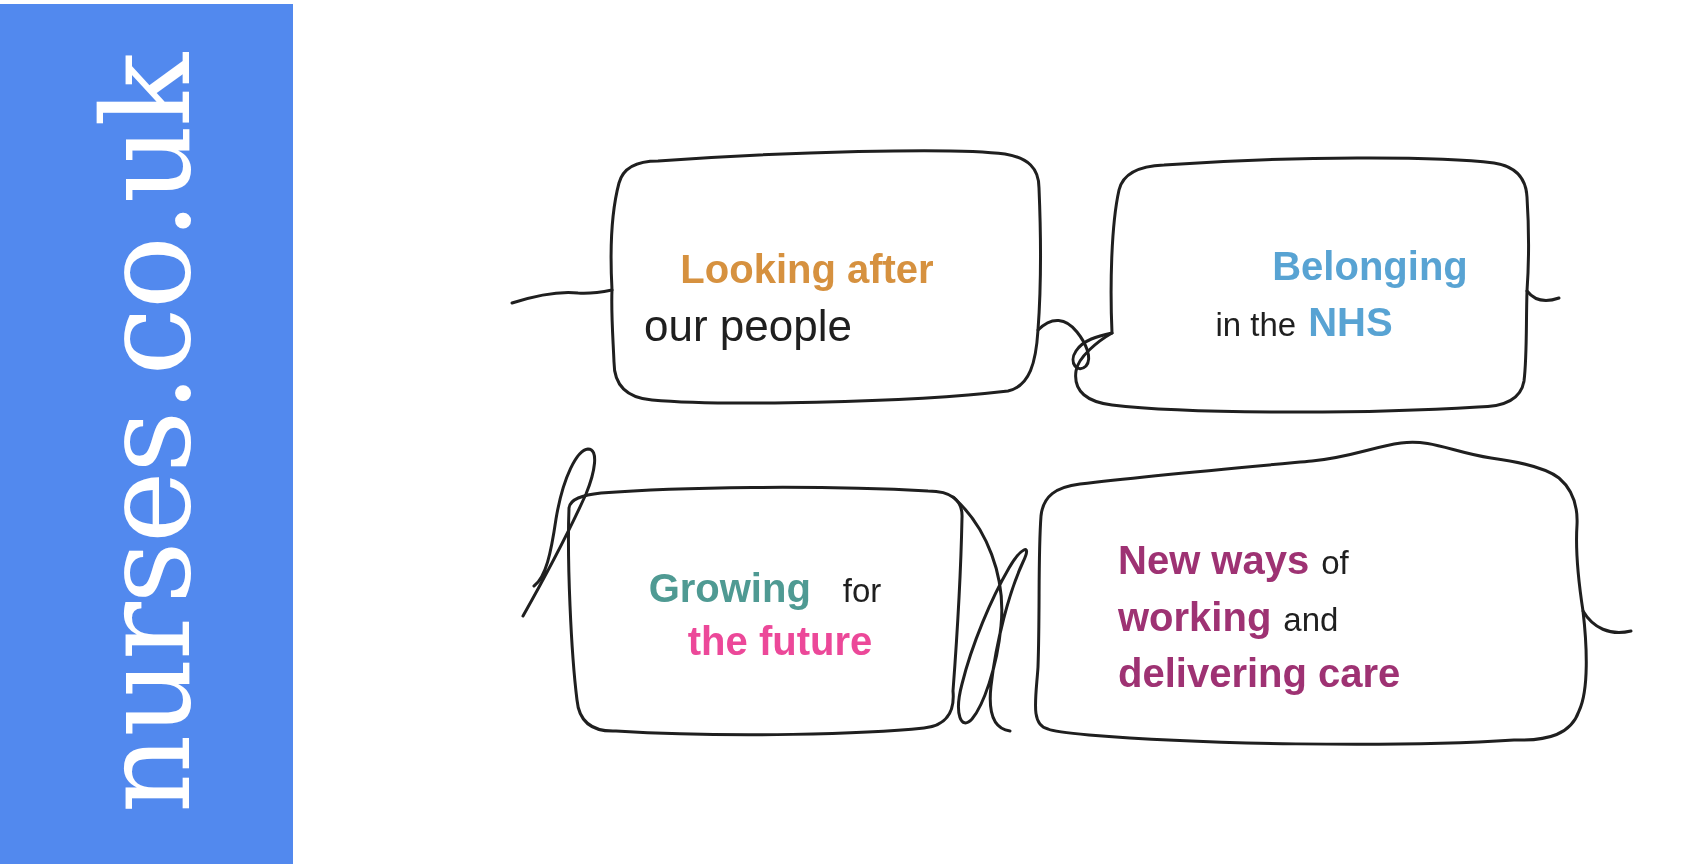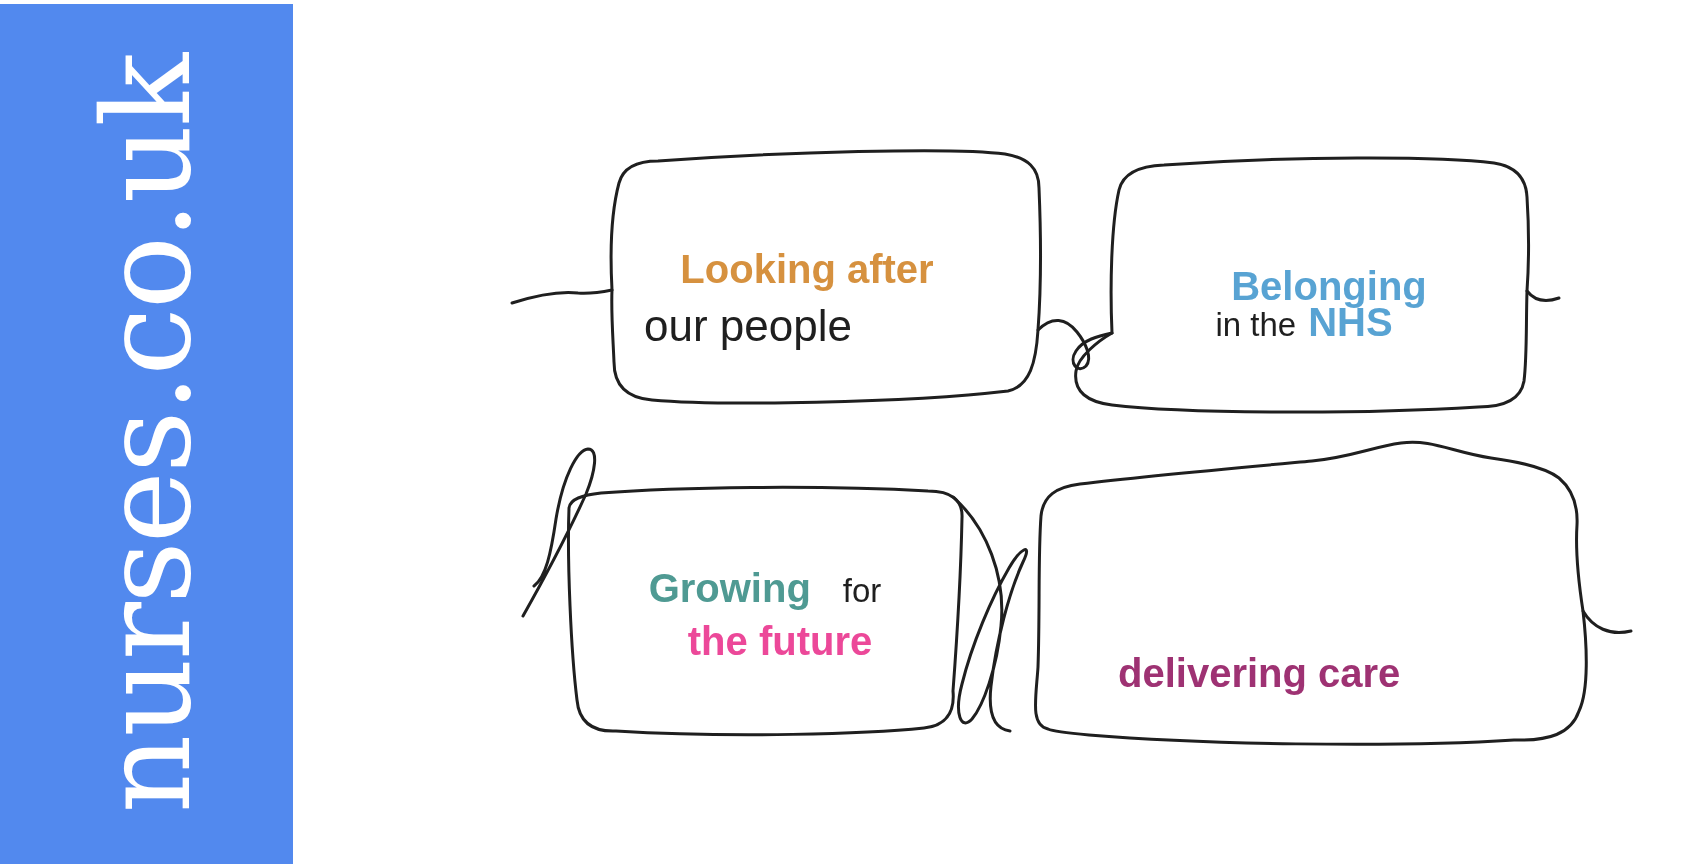--- a/index.html
+++ b/index.html
@@ -101,31 +101,37 @@
     <path d="M 1583 611 C 1593 628 1610 636 1631 631"></path>
   </svg>
 
   <div class="tline" style="left:807px; top:269px;">
     <span class="accent" style="color: rgb(214, 145, 63);">Looking after</span>
   </div>
   <div class="tline" style="left:748px; top:326px;">
     <span class="sub" style="color: rgb(31, 31, 31);">our people</span>
   </div>
 
-  <div class="tline" style="left:1329px; top:266px;margin-top:20px;">
+  <div class="tline" style="left:1370px; top:266px;">
     <span class="accent" style="color: rgb(88, 163, 211);">Belonging</span>
   </div>
   <div class="tline" style="left:1304px; top:322px;">
     <span class="plain" style="color: rgb(31, 31, 31);">in the</span><span class="accent after" style="color: rgb(88, 163, 211);">NHS</span>
   </div>
 
   <div class="tline" style="left:765px; top:588px;">
     <span class="accent" style="color: rgb(79, 154, 147); margin-top: 21px;">Growing</span><span class="plain after" style="color: rgb(31, 31, 31); margin-left: 32px;">for</span>
   </div>
   <div class="tline" style="left:780px; top:641px;">
     <span class="accent" style="color: #ec4899;">the future</span>
   </div>
 
+  <div class="tline left-align" style="left:1118px; top:560px;">
+    <span class="accent" style="color: rgb(158, 50, 115);">New ways</span><span class="plain after" style="color: rgb(31, 31, 31);">of</span>
+  </div>
+  <div class="tline left-align" style="left:1118px; top:617px;">
+    <span class="accent" style="color: rgb(158, 50, 115);">working</span><span class="plain after" style="color: rgb(31, 31, 31);">and</span>
+  </div>
   <div class="tline left-align" style="left:1118px; top:673px;">
     <span class="accent" style="color: rgb(158, 50, 115);">delivering care</span>
   </div>
 
 </div>
 
 </body></html>

